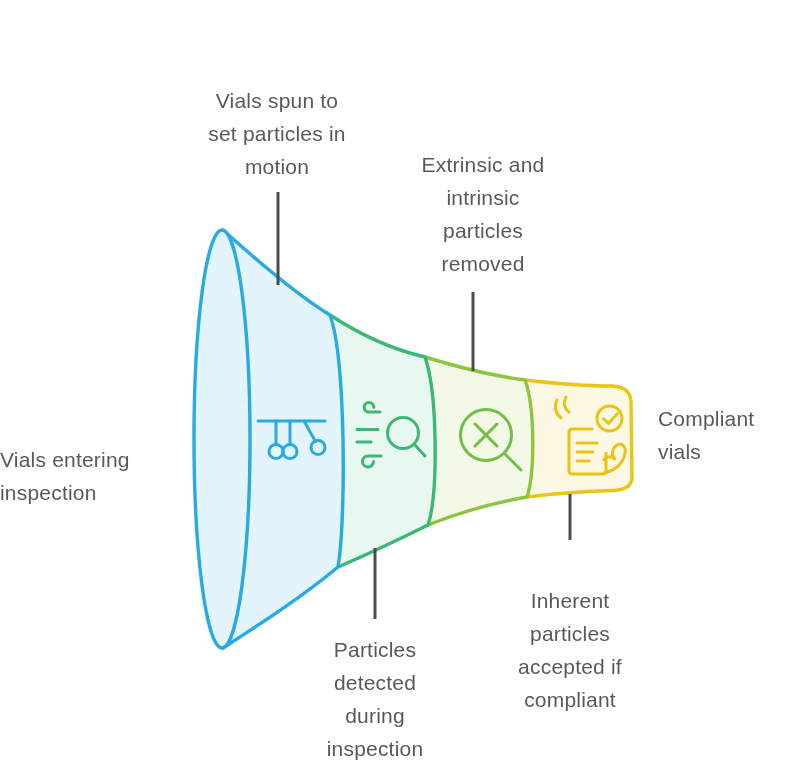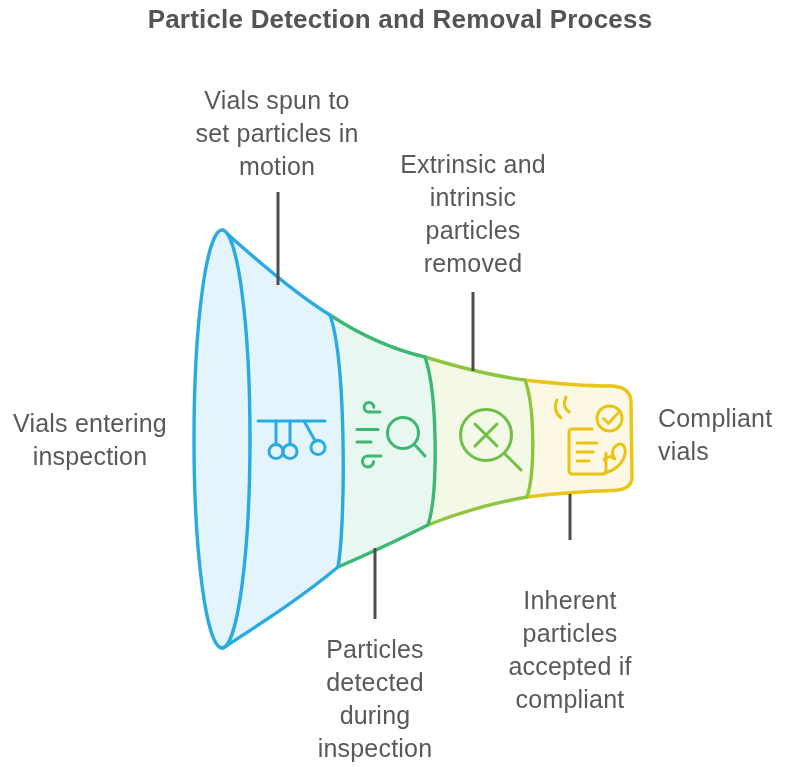--- a/index.html
+++ b/index.html
@@ -7,48 +7,47 @@
     position:relative;
     width:800px;height:767px;
     background:#ffffff;
     font-family:"Liberation Sans", sans-serif;
     overflow:hidden;
   }
   .diagram-svg{position:absolute;left:0;top:0;}
   .label{
     position:absolute;
     color:#58595b;
-    font-size:25px;
+    font-size:21px;
     line-height:33px;
     white-space:pre-line;
     font-weight:400;
     letter-spacing:0.2px;
   }
   .title{
     position:absolute;
     left:0;right:0;top:4px;
     text-align:center;
     color:#545456;
     font-size:26px;
     font-weight:600;
     letter-spacing:0.2px;
   }
   .center{text-align:center;}
-  .right{text-align:center;}
+  .right{text-align:left;margin-top:36px;}
   .left{text-align:left;}
   .funnel-stroke{fill:none;stroke-width:3.4;stroke-linecap:round;stroke-linejoin:round;}
   .icon{fill:none;stroke-width:3;stroke-linecap:round;stroke-linejoin:round;}
   .connector{stroke-width:3;}
 </style>
 </head>
 <body>
 
 <div class="stage">
 
-  <div class="title">Particle Detection and Removal Process</div>
 
   <svg class="diagram-svg" width="800" height="767" viewBox="0 0 800 767">
 
     <g>
       <path stroke="none" d="M223,230 C263,266 302,298 330,315 C346,360 346,520 338,567 C302,597 263,622 223,648 A28,209 0 0 1 223,230 Z" fill="#e4f4fc"></path>
       <path stroke="none" d="M330,315 C362,336 395,350 425,357 C438,395 438,495 428,525 C398,540 366,555 338,567 C346,520 346,360 330,315 Z" fill="#e8f7ef"></path>
       <path stroke="none" d="M425,357 C458,367 492,376 525,380 C535,407 535,473 527,497 C494,503 460,512 428,525 C438,495 438,395 425,357 Z" fill="#f3f9e6"></path>
       <path stroke="none" d="M525,380 C560,384 592,386 612,386 Q630,387 631,401 L632,477 Q632,490 613,490.5 C595,491 560,493 527,497 C535,473 535,407 525,380 Z" fill="#fdf8e3"></path>
     </g>
 
@@ -108,21 +107,21 @@
     </g>
   </svg>
 
   <div class="label right" style="left:0px;top:407px;width:180px;">Vials entering
 inspection</div>
 
   <div class="label center" style="left:127px;top:84px;width:300px;">Vials spun to
 set particles in
 motion</div>
 
-  <div class="label center" style="left:323px;top:148px;width:300px;">Extrinsic and
+  <div class="label center" style="left:333px;top:148px;width:300px;">Extrinsic and
 intrinsic
 particles
 removed</div>
 
   <div class="label center" style="left:225px;top:633px;width:300px;">Particles
 detected
 during
 inspection</div>
 
   <div class="label center" style="left:420px;top:552px;width:300px;margin-top:32px;">Inherent

